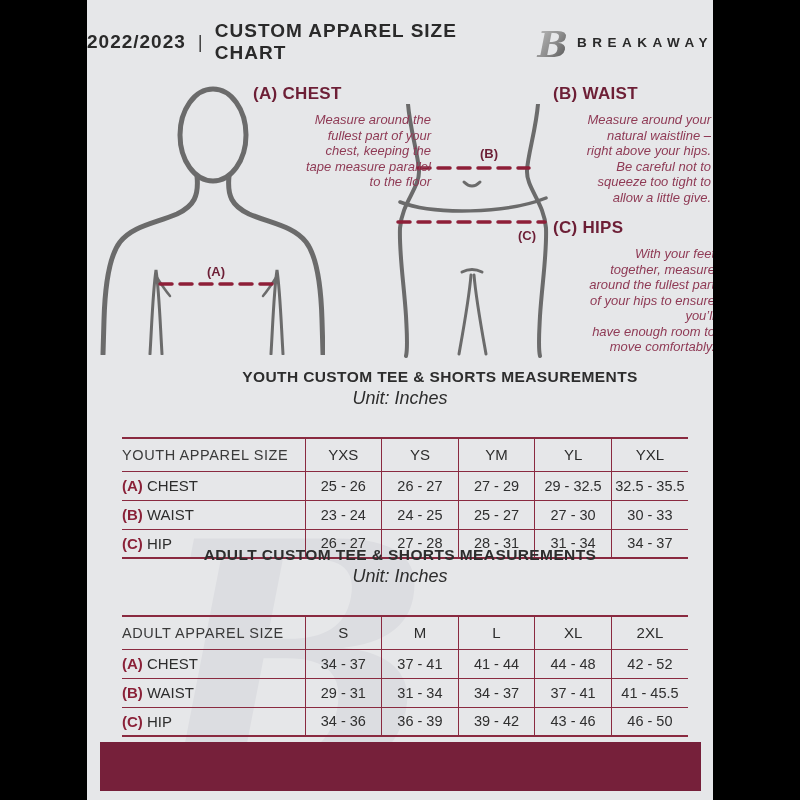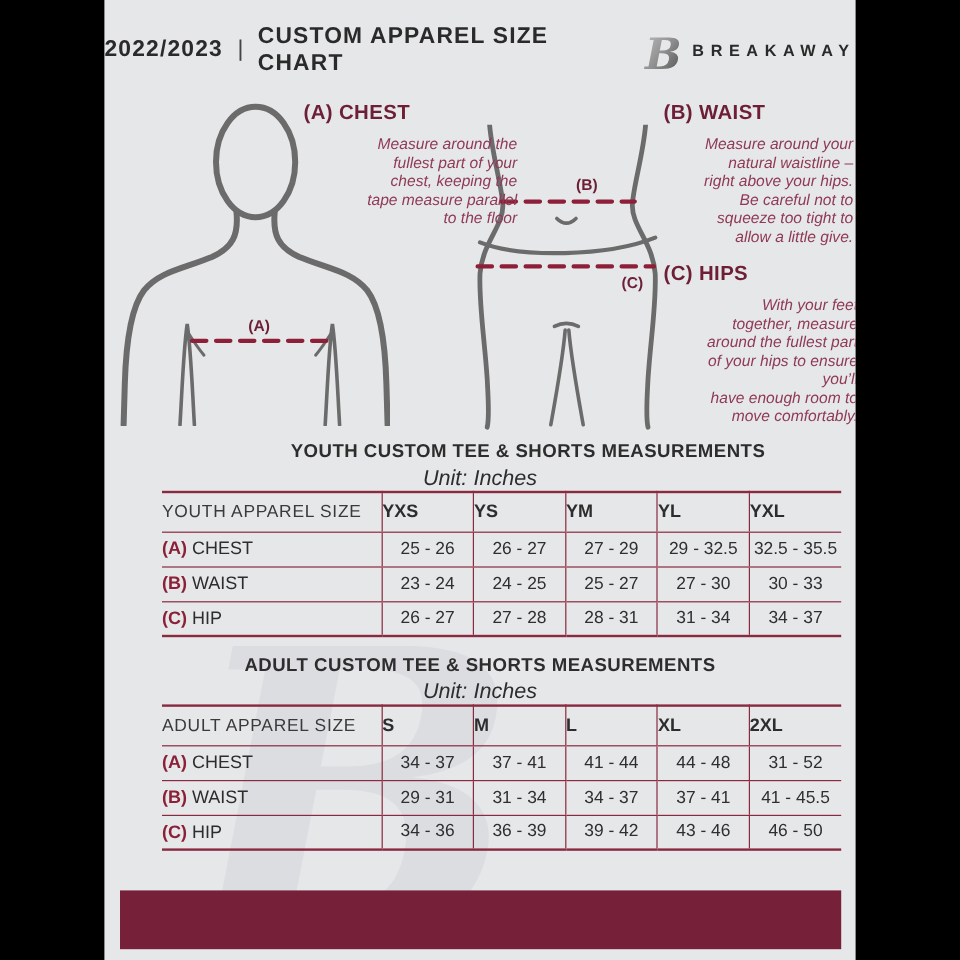--- a/index.html
+++ b/index.html
@@ -30,29 +30,29 @@
   .instr { position:absolute; }
   .instr h3 { font-size:17px; font-weight:700; letter-spacing:.3px; color:#6d1f36; margin-bottom:8px; }
   .instr p { font-size:13px; line-height:15.5px; font-style:italic; color:#8f3a55; white-space:pre-line;text-align:right; }
 
   
   .sect-title { position:absolute; width:100%; text-align:center; font-size:15.5px; font-weight:700;
                 letter-spacing:.4px; color:#2d2d2d; }
   .sect-unit  { position:absolute; width:100%; text-align:center; font-size:18px; font-style:italic; color:#2d2d2d; }
 
   
-  .size-table { position:absolute; left:48px; width:566px; border-collapse:collapse; table-layout:fixed;
-                border-top:2px solid #8a2a40; background:transparent; }
+  .size-table { position:absolute; left:35px; width:566px; border-collapse:collapse; table-layout:fixed;
+                border-top:2px solid #8a2a40; background:transparent;margin-top:28px; }
   .size-table th, .size-table td { border-bottom:1.5px solid #8a2a40; padding:0; background:transparent; }
   .size-table thead th { height:33px; }
   .size-table tbody td { height:29px; }
   .size-table tbody tr:last-child td { border-bottom:2px solid #8a2a40; }
   .size-table th + th, .size-table td + td { border-left:1.5px solid #8a2a40; }
   .corner { text-align:left; padding-left:17px; font-weight:400; font-size:14.5px; letter-spacing:.6px; color:#3a3a3a; }
-  .size-col { font-size:15px; font-weight:700; color:#2d2d2d; text-align:left; }
+  .size-col { font-size:15px; font-weight:400; color:#2d2d2d; text-align:center; }
   .rowhead { text-align:left; padding-left:17px; font-size:15px; color:#2d2d2d; }
   .rowhead .mletter { font-weight:700; color:#8a2138; }
   .cell { text-align:center; font-size:14.5px; color:#2f2f2f; }
 
   
   .footer-bar { position:absolute; left:13px; top:742px; width:601px; height:49px; background:#76203a; }
 </style>
 </head>
 <body>
 
@@ -208,21 +208,21 @@
           <th class="size-col">2XL</th>
         </tr>
       </thead>
       <tbody>
         <tr>
           <td class="rowhead"><span class="mletter">(A)</span> <span>CHEST</span></td>
           <td class="cell">34 - 37</td>
           <td class="cell">37 - 41</td>
           <td class="cell">41 - 44</td>
           <td class="cell">44 - 48</td>
-          <td class="cell">31 - 52</td>
+          <td class="cell">42 - 52</td>
         </tr>
         <tr>
           <td class="rowhead"><span class="mletter">(B)</span> <span>WAIST</span></td>
           <td class="cell">29 - 31</td>
           <td class="cell">31 - 34</td>
           <td class="cell">34 - 37</td>
           <td class="cell">37 - 41</td>
           <td class="cell">41 - 45.5</td>
         </tr>
         <tr>

